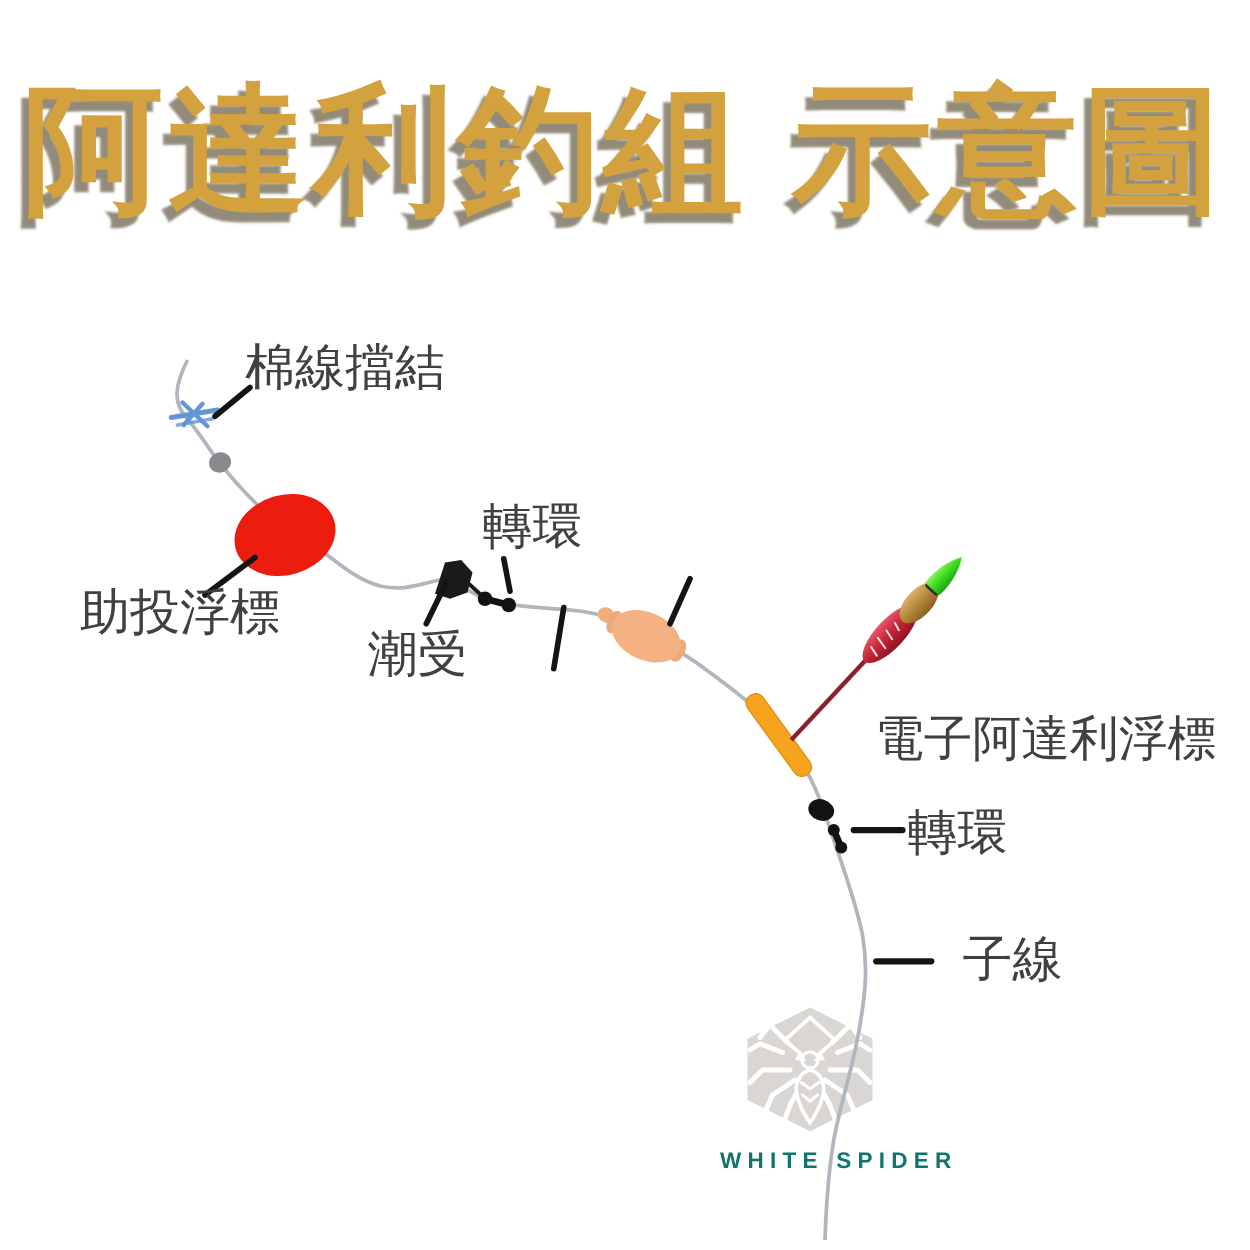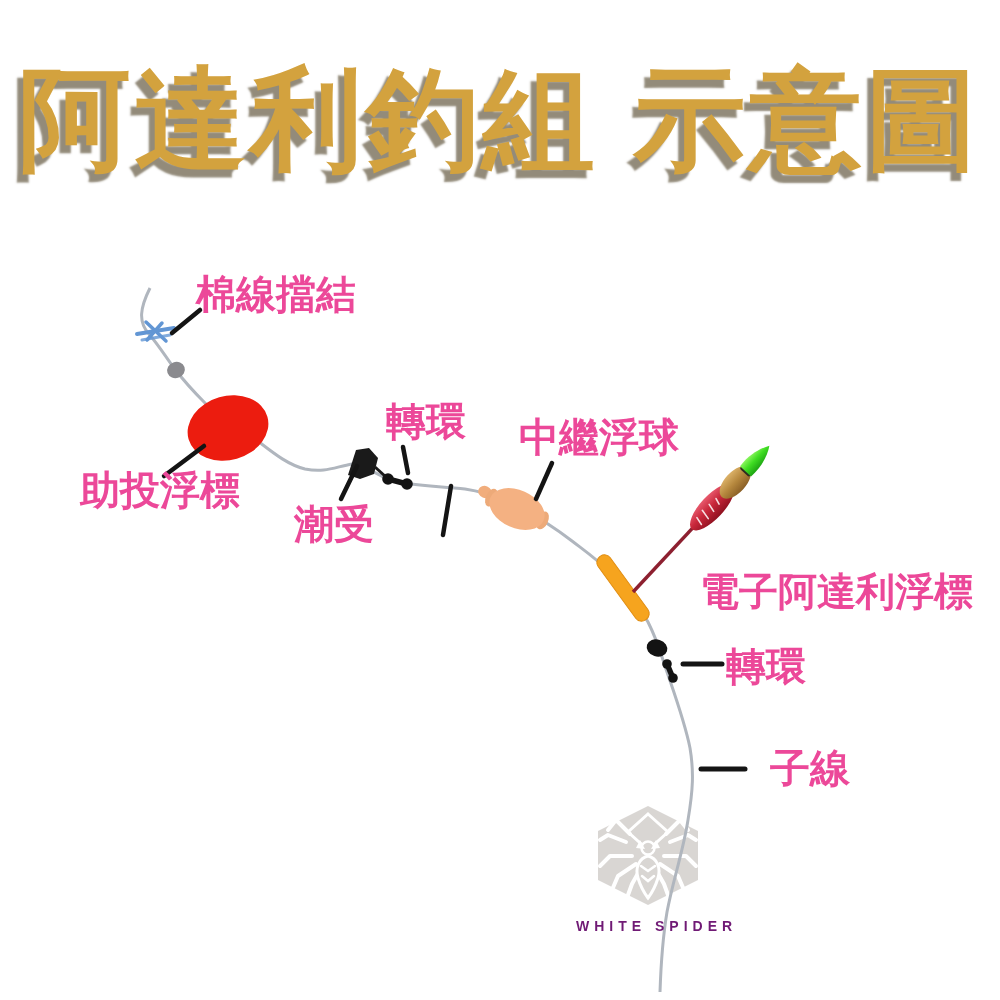--- a/index.html
+++ b/index.html
@@ -8,28 +8,28 @@
     font-family:"Liberation Sans","DejaVu Sans",sans-serif;
   }
   .title{
     position:absolute;left:0;right:0;top:58px;text-align:center;
     font-size:112px;font-weight:900;letter-spacing:4px;line-height:1.1;
     color:#d3a23e;
     text-shadow:-6px 8px 2px rgba(128,119,99,0.85);
     white-space:nowrap;
   }
   .lbl{
-    position:absolute;color:#ec4899;font-size:40px;font-weight:700;
+    position:absolute;color:#404040;font-size:40px;font-weight:400;
     line-height:1;white-space:nowrap;
   }
   .lbl-small{font-size:39px;margin-top:30px;}
   svg.diagram{position:absolute;left:0;top:0;}
   .watermark-text{
     position:absolute;left:576px;top:918px;
-    color:#701a75;font-size:14px;font-weight:700;letter-spacing:5px;white-space:nowrap;
+    color:#0f766e;font-size:18px;font-weight:700;letter-spacing:5px;white-space:nowrap;
   }
 </style>
 </head>
 <body>
 
 <div class="stage">
 
   <div class="title">阿達利釣組 示意圖</div>
 
   <svg class="diagram" width="1000" height="1000" viewBox="0 0 1000 1000">
@@ -153,23 +153,22 @@
       <line x1="357" y1="466" x2="341" y2="499"></line>
       <line x1="403" y1="447" x2="408" y2="473"></line>
       <line x1="451" y1="486" x2="443" y2="535"></line>
       <line x1="552" y1="463" x2="536" y2="499"></line>
       <line x1="683" y1="664" x2="722" y2="664" stroke-width="5"></line>
       <line x1="701" y1="769" x2="745" y2="769" stroke-width="5"></line>
     </g>
   </svg>
 
   <div class="lbl" style="left:196px;top:274px">棉線擋結</div>
-  <div class="lbl" style="left:80px;top:470px">助投浮標</div>
+  <div class="lbl" style="left:64px;top:470px">助投浮標</div>
   <div class="lbl" style="left:294px;top:504px">潮受</div>
   <div class="lbl" style="left:386px;top:401px">轉環</div>
-  <div class="lbl" style="left:519px;top:417px">中繼浮球</div>
   <div class="lbl lbl-small" style="left:700px;top:542px">電子阿達利浮標</div>
   <div class="lbl" style="left:726px;top:646px">轉環</div>
   <div class="lbl" style="left:770px;top:748px">子線</div>
 
   <div class="watermark-text">WHITE SPIDER</div>
 
 </div>
 
 </body></html>

